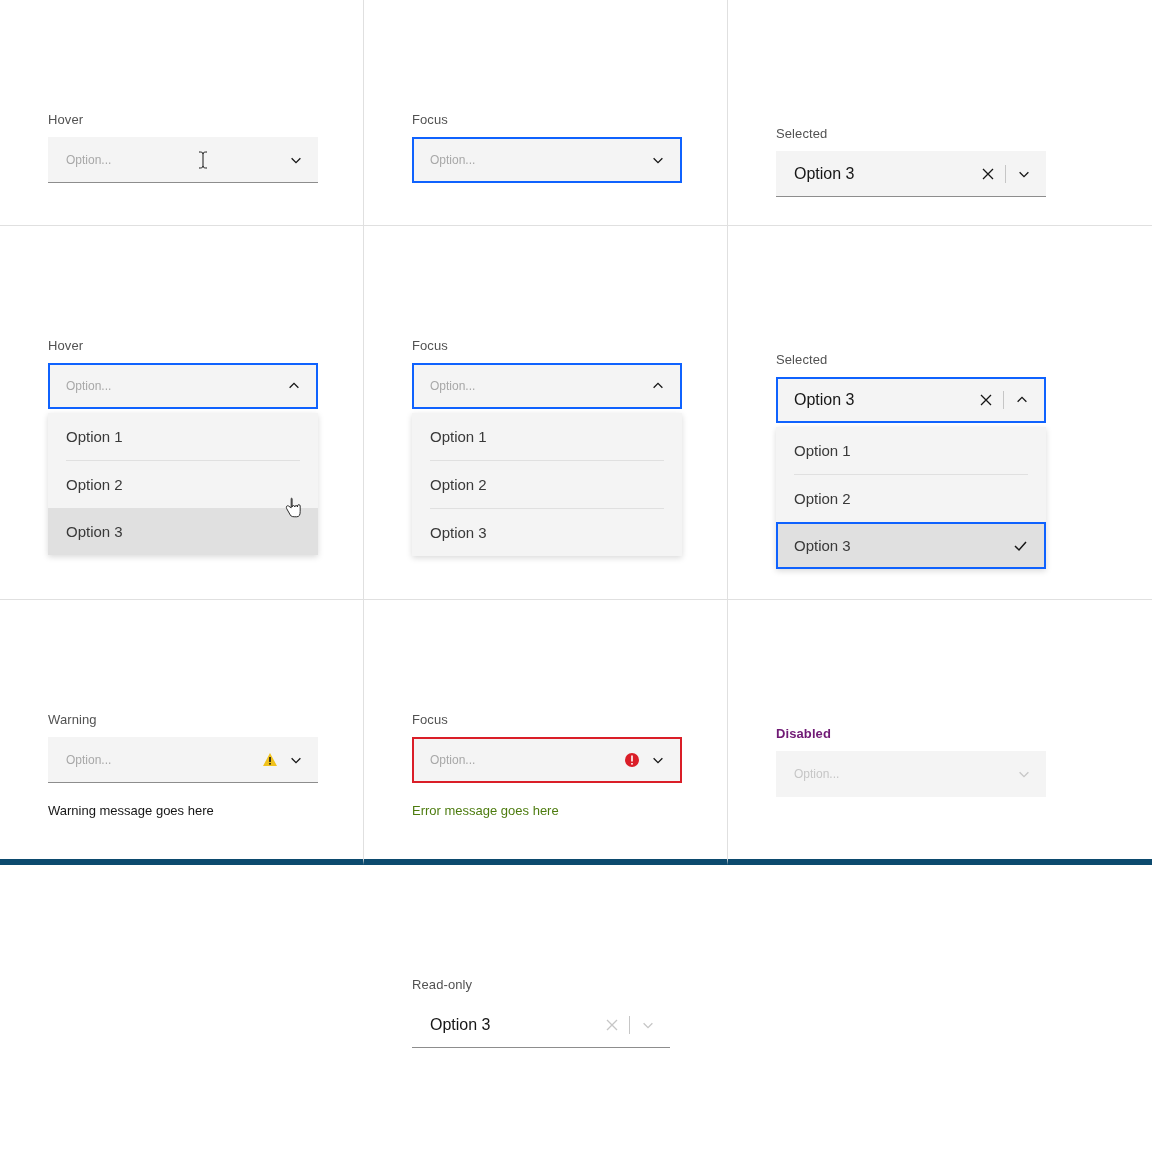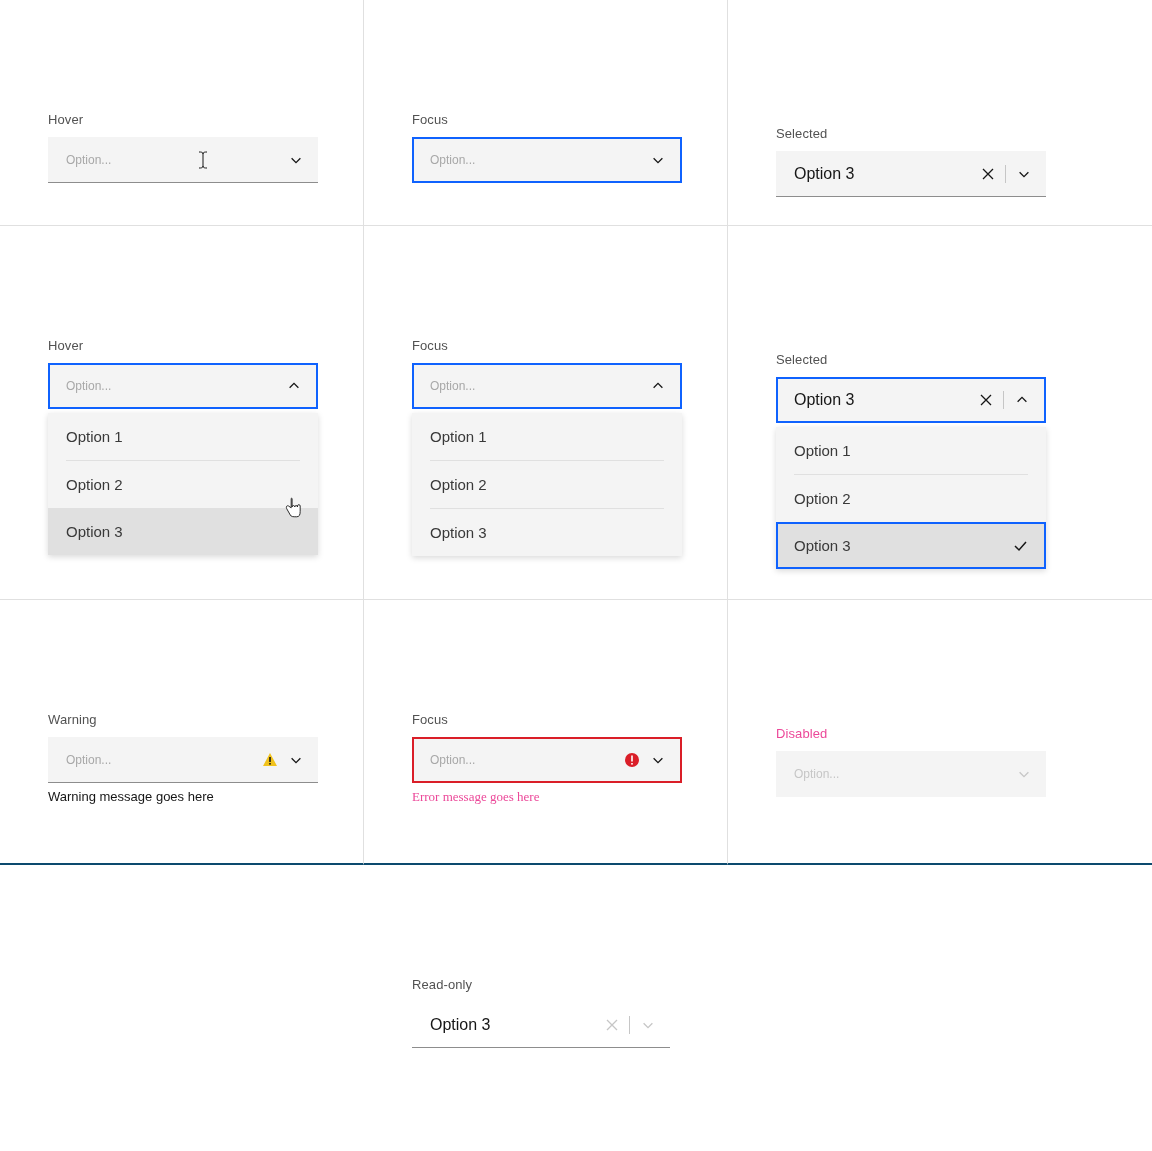--- a/index.html
+++ b/index.html
@@ -16,29 +16,29 @@
     grid-template-columns: 364px 364px 1fr;
     grid-template-rows: 226px 374px 265px 286px;
   }
   .cell {
     border-right: 1px solid #e0e0e0;
     border-bottom: 1px solid #e0e0e0;
     padding: 112px 48px 0 48px;
     position: relative;
   }
   .cell.last-col { border-right: none; margin-top: 14px; }
-  .cell.row3 { border-bottom: 2px solid #0c4a6e; }
+  .cell.row3 { border-bottom: 6px solid #0c4a6e; }
   .cell.row4 { border: none; }
   .label {
     font-size: 13px;
     color: #525252;
     margin-bottom: 10px;
     letter-spacing: 0.1px;
   }
-  .label.disabled { color: #ec4899; }
+  .label.disabled { color: #701a75; font-weight: bold; }
   .combo {
     position: relative;
     width: 270px;
     height: 46px;
     background: #f4f4f4;
     border-bottom: 1px solid #8d8d8d;
     display: flex;
     align-items: center;
     padding-left: 18px;
   }
@@ -129,24 +129,24 @@
   }
   .pointer-cursor {
     position: absolute;
     left: 234px;
     top: 132px;
     width: 18px;
     height: 22px;
   }
   .helper {
     font-size: 13px;
-    margin-top: 6px;
+    margin-top: 20px;
     color: #161616;
   }
-  .helper.error { color: #ec4899; font-family: Liberation Serif, serif; }
+  .helper.error { color: #4d7c0f; }
   .warn-icon, .err-icon {
     width: 16px; height: 16px;
     display: flex; align-items:center; justify-content:center;
   }
   .readonly-icons .clear svg path { stroke: #c6c6c6; }
   .readonly-icons .chevron svg path { stroke: #c6c6c6; }
   .disabled .chevron svg path { stroke: #c6c6c6; }
   .check-icon { width:16px; height:16px; }
 </style>
 </head>

